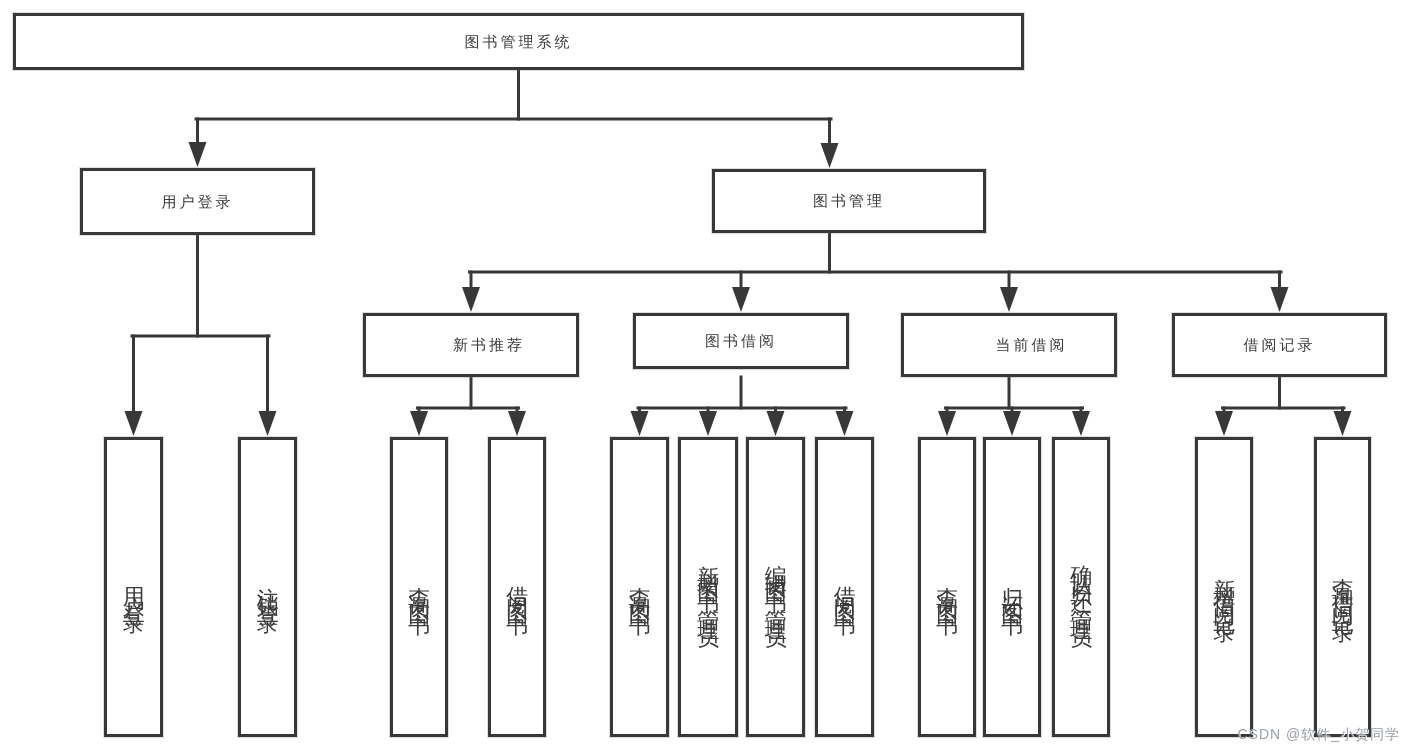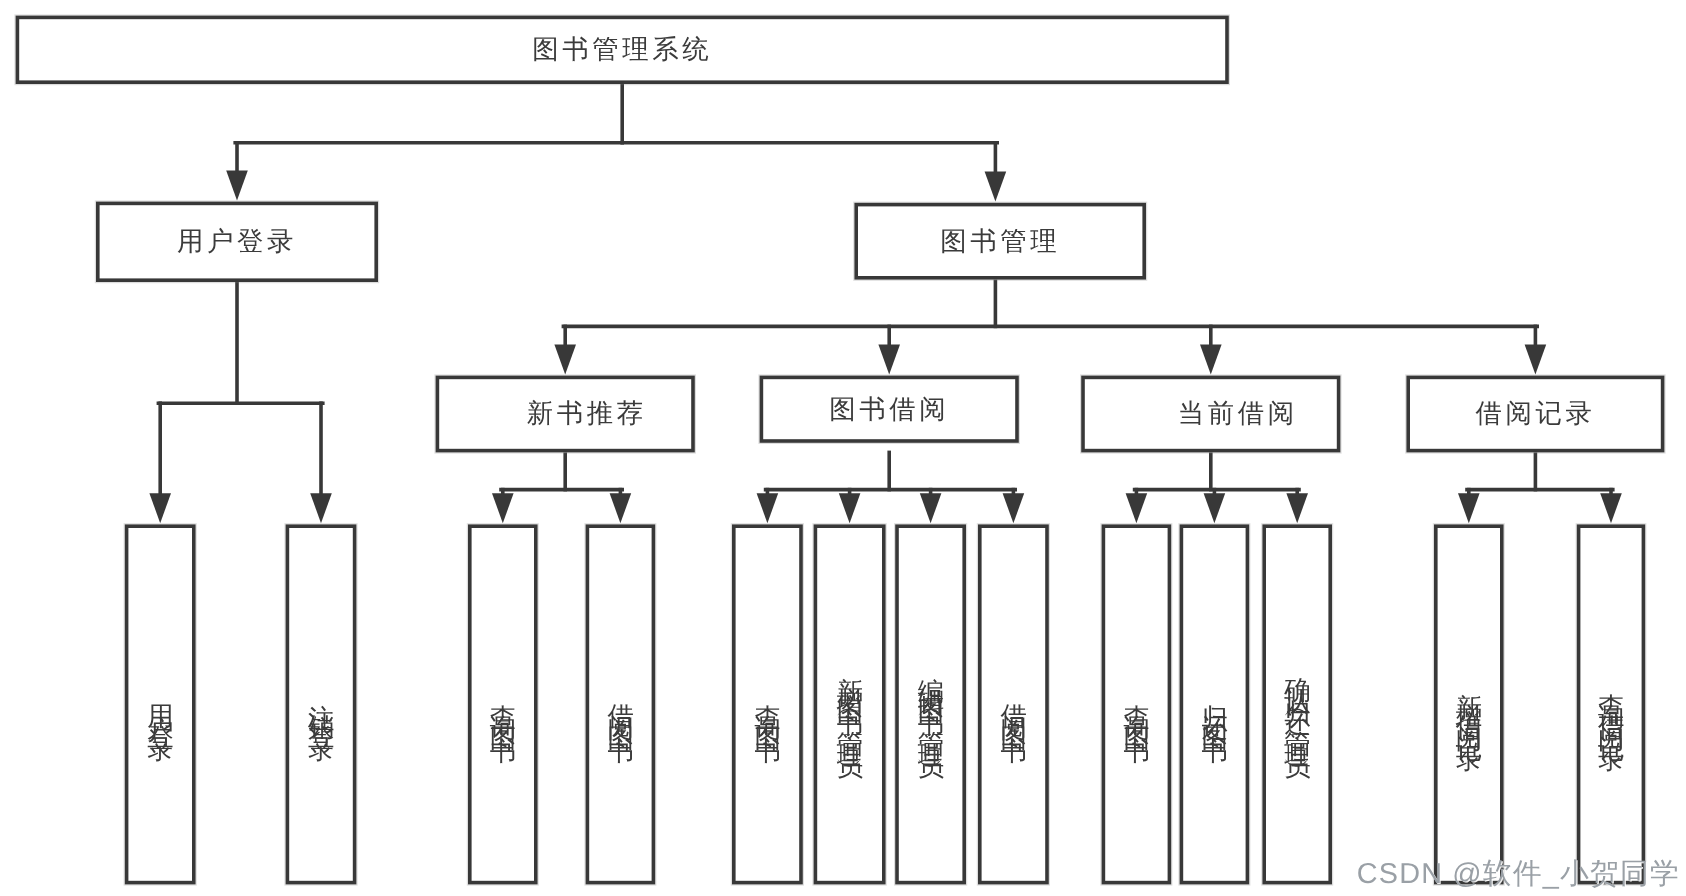--- a/index.html
+++ b/index.html
@@ -13,35 +13,35 @@
   #connector-layer{position:absolute;left:0;top:0;width:1405px;height:747px;}
   .node{
     position:absolute;
     box-sizing:border-box;
     background:#ffffff;
     border:3px solid var(--line,#383838);
     color:var(--text,#3b3b3b);
     display:flex;
     align-items:center;
     justify-content:center;
-    font-size:22px;
+    font-size:15px;
     letter-spacing:3px;
     line-height:1.2;
     box-shadow:0 0 0 1px rgba(120,120,120,0.25);
   }
   .node-v{
     writing-mode:vertical-rl;
     letter-spacing:9px;
     font-size:22px;
   }
   .watermark{
     position:absolute;
     right:5px;
     bottom:3px;
-    font-size:24px;
+    font-size:14px;
     letter-spacing:1px;
     color:var(--wm,#9aa0a6);
     text-shadow:1px 1px 0 rgba(255,255,255,0.9);
     white-space:nowrap;
   }
 </style>
 </head>
 <body>
 
 <div class="stage">
@@ -95,21 +95,21 @@
       <line x1="1279.5" y1="377" x2="1279.5" y2="408" stroke="#383838" stroke-width="3" stroke-linecap="square"></line>
       <line x1="1222.5" y1="408" x2="1344" y2="408" stroke="#383838" stroke-width="3" stroke-linecap="square"></line>
       <line x1="1224" y1="408" x2="1224" y2="415" stroke="#383838" stroke-width="3" stroke-linecap="square"></line>
       <polygon points="1215,411 1233,411 1224,436" fill="#383838"></polygon>
       <line x1="1342.5" y1="408" x2="1342.5" y2="415" stroke="#383838" stroke-width="3" stroke-linecap="square"></line>
       <polygon points="1333.5,411 1351.5,411 1342.5,436" fill="#383838"></polygon>
     </svg>
   <div id="node-layer">
       <div class="node node-h" style="left: 13px; top: 13px; width: 1011px; height: 57px; background: rgb(255, 255, 255);">图书管理系统</div>
       <div class="node node-h" style="left: 80px; top: 168px; width: 235px; height: 67px; background: rgb(255, 255, 255);">用户登录</div>
-      <div class="node node-h" style="left: 712px; top: 169px; width: 243px; height: 64px; background: rgb(255, 255, 255);">图书管理</div>
+      <div class="node node-h" style="left: 712px; top: 169px; width: 274px; height: 64px; background: rgb(255, 255, 255);">图书管理</div>
       <div class="node node-h" style="left: 363px; top: 313px; width: 216px; height: 64px; background: rgb(255, 255, 255); padding-left: 36px;">新书推荐</div>
       <div class="node node-h" style="left: 633px; top: 313px; width: 216px; height: 56px; background: rgb(255, 255, 255);">图书借阅</div>
       <div class="node node-h" style="left: 901px; top: 313px; width: 216px; height: 64px; background: rgb(255, 255, 255); padding-left: 45px;">当前借阅</div>
       <div class="node node-h" style="left: 1172px; top: 313px; width: 215px; height: 64px; background: rgb(255, 255, 255);">借阅记录</div>
       <div class="node node-v" style="left: 104px; top: 437px; width: 59px; height: 300px; background: rgb(255, 255, 255);">用户登录</div>
       <div class="node node-v" style="left: 238px; top: 437px; width: 59px; height: 300px; background: rgb(255, 255, 255);">注销登录</div>
       <div class="node node-v" style="left: 390px; top: 437px; width: 58px; height: 300px; background: rgb(255, 255, 255);">查询图书</div>
       <div class="node node-v" style="left: 488px; top: 437px; width: 58px; height: 300px; background: rgb(255, 255, 255);">借阅图书</div>
       <div class="node node-v" style="left: 610px; top: 437px; width: 59px; height: 300px; background: rgb(255, 255, 255);">查询图书</div>
       <div class="node node-v" style="left: 678px; top: 437px; width: 60px; height: 300px; background: rgb(255, 255, 255);">新增图书（管理员）</div>

